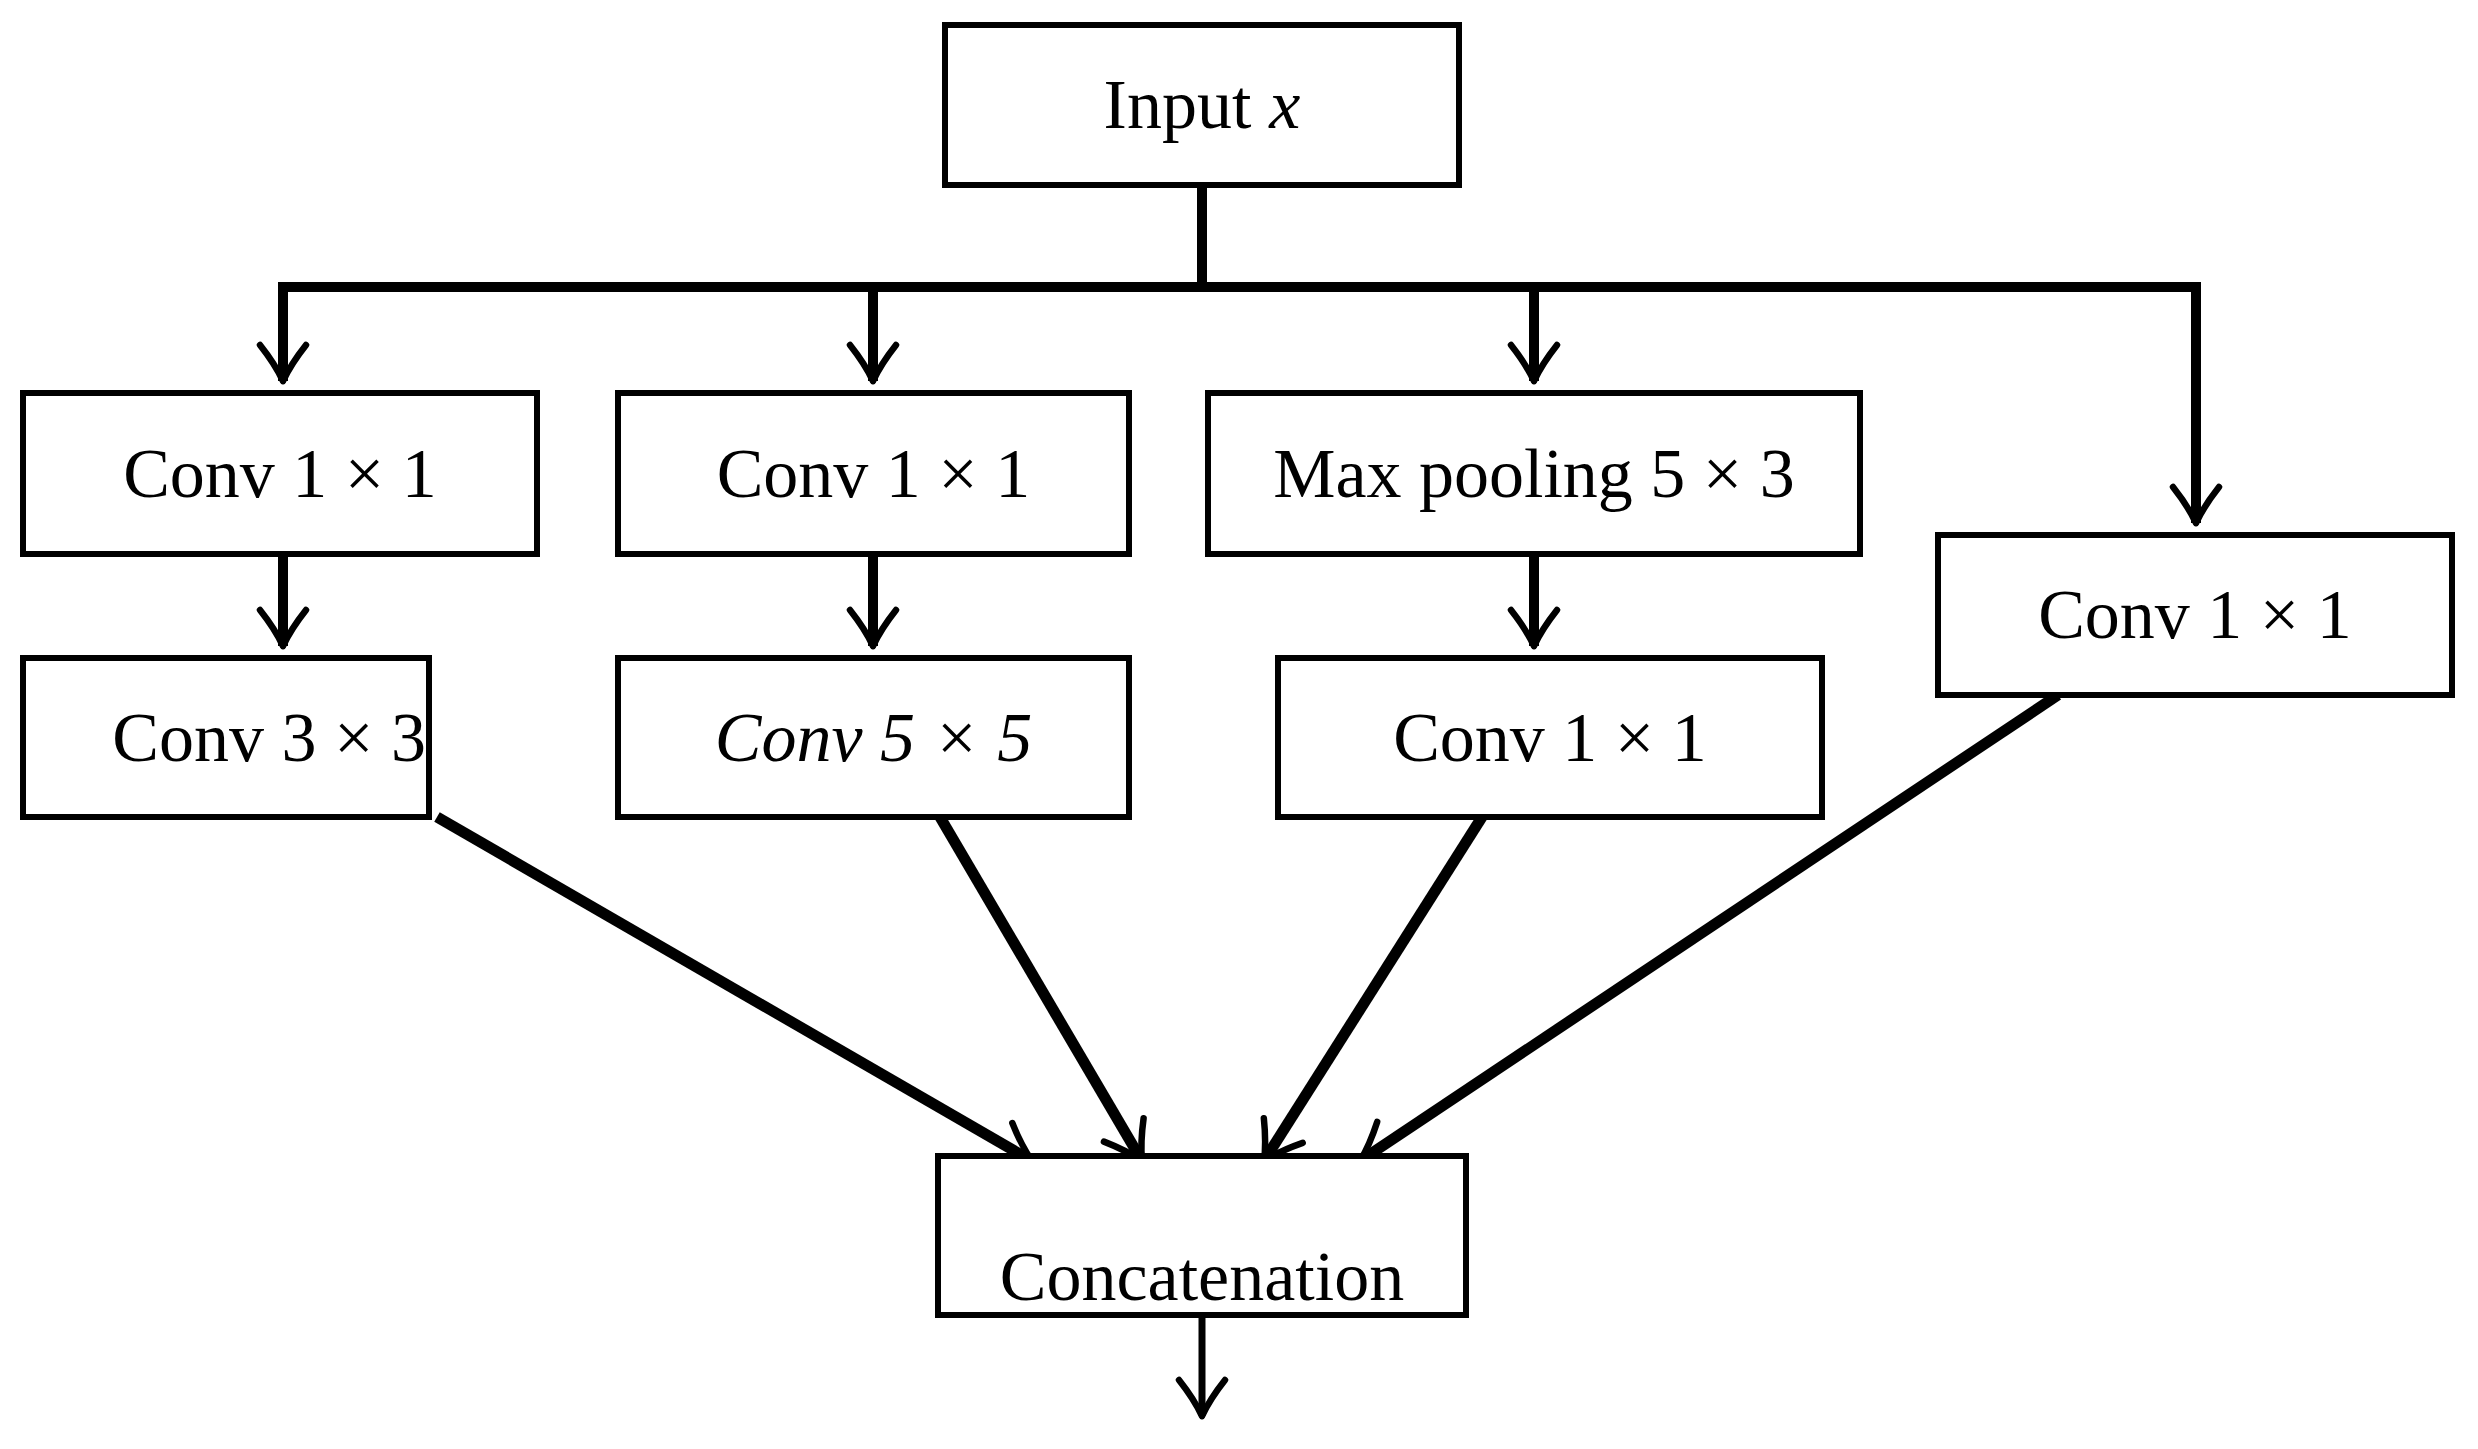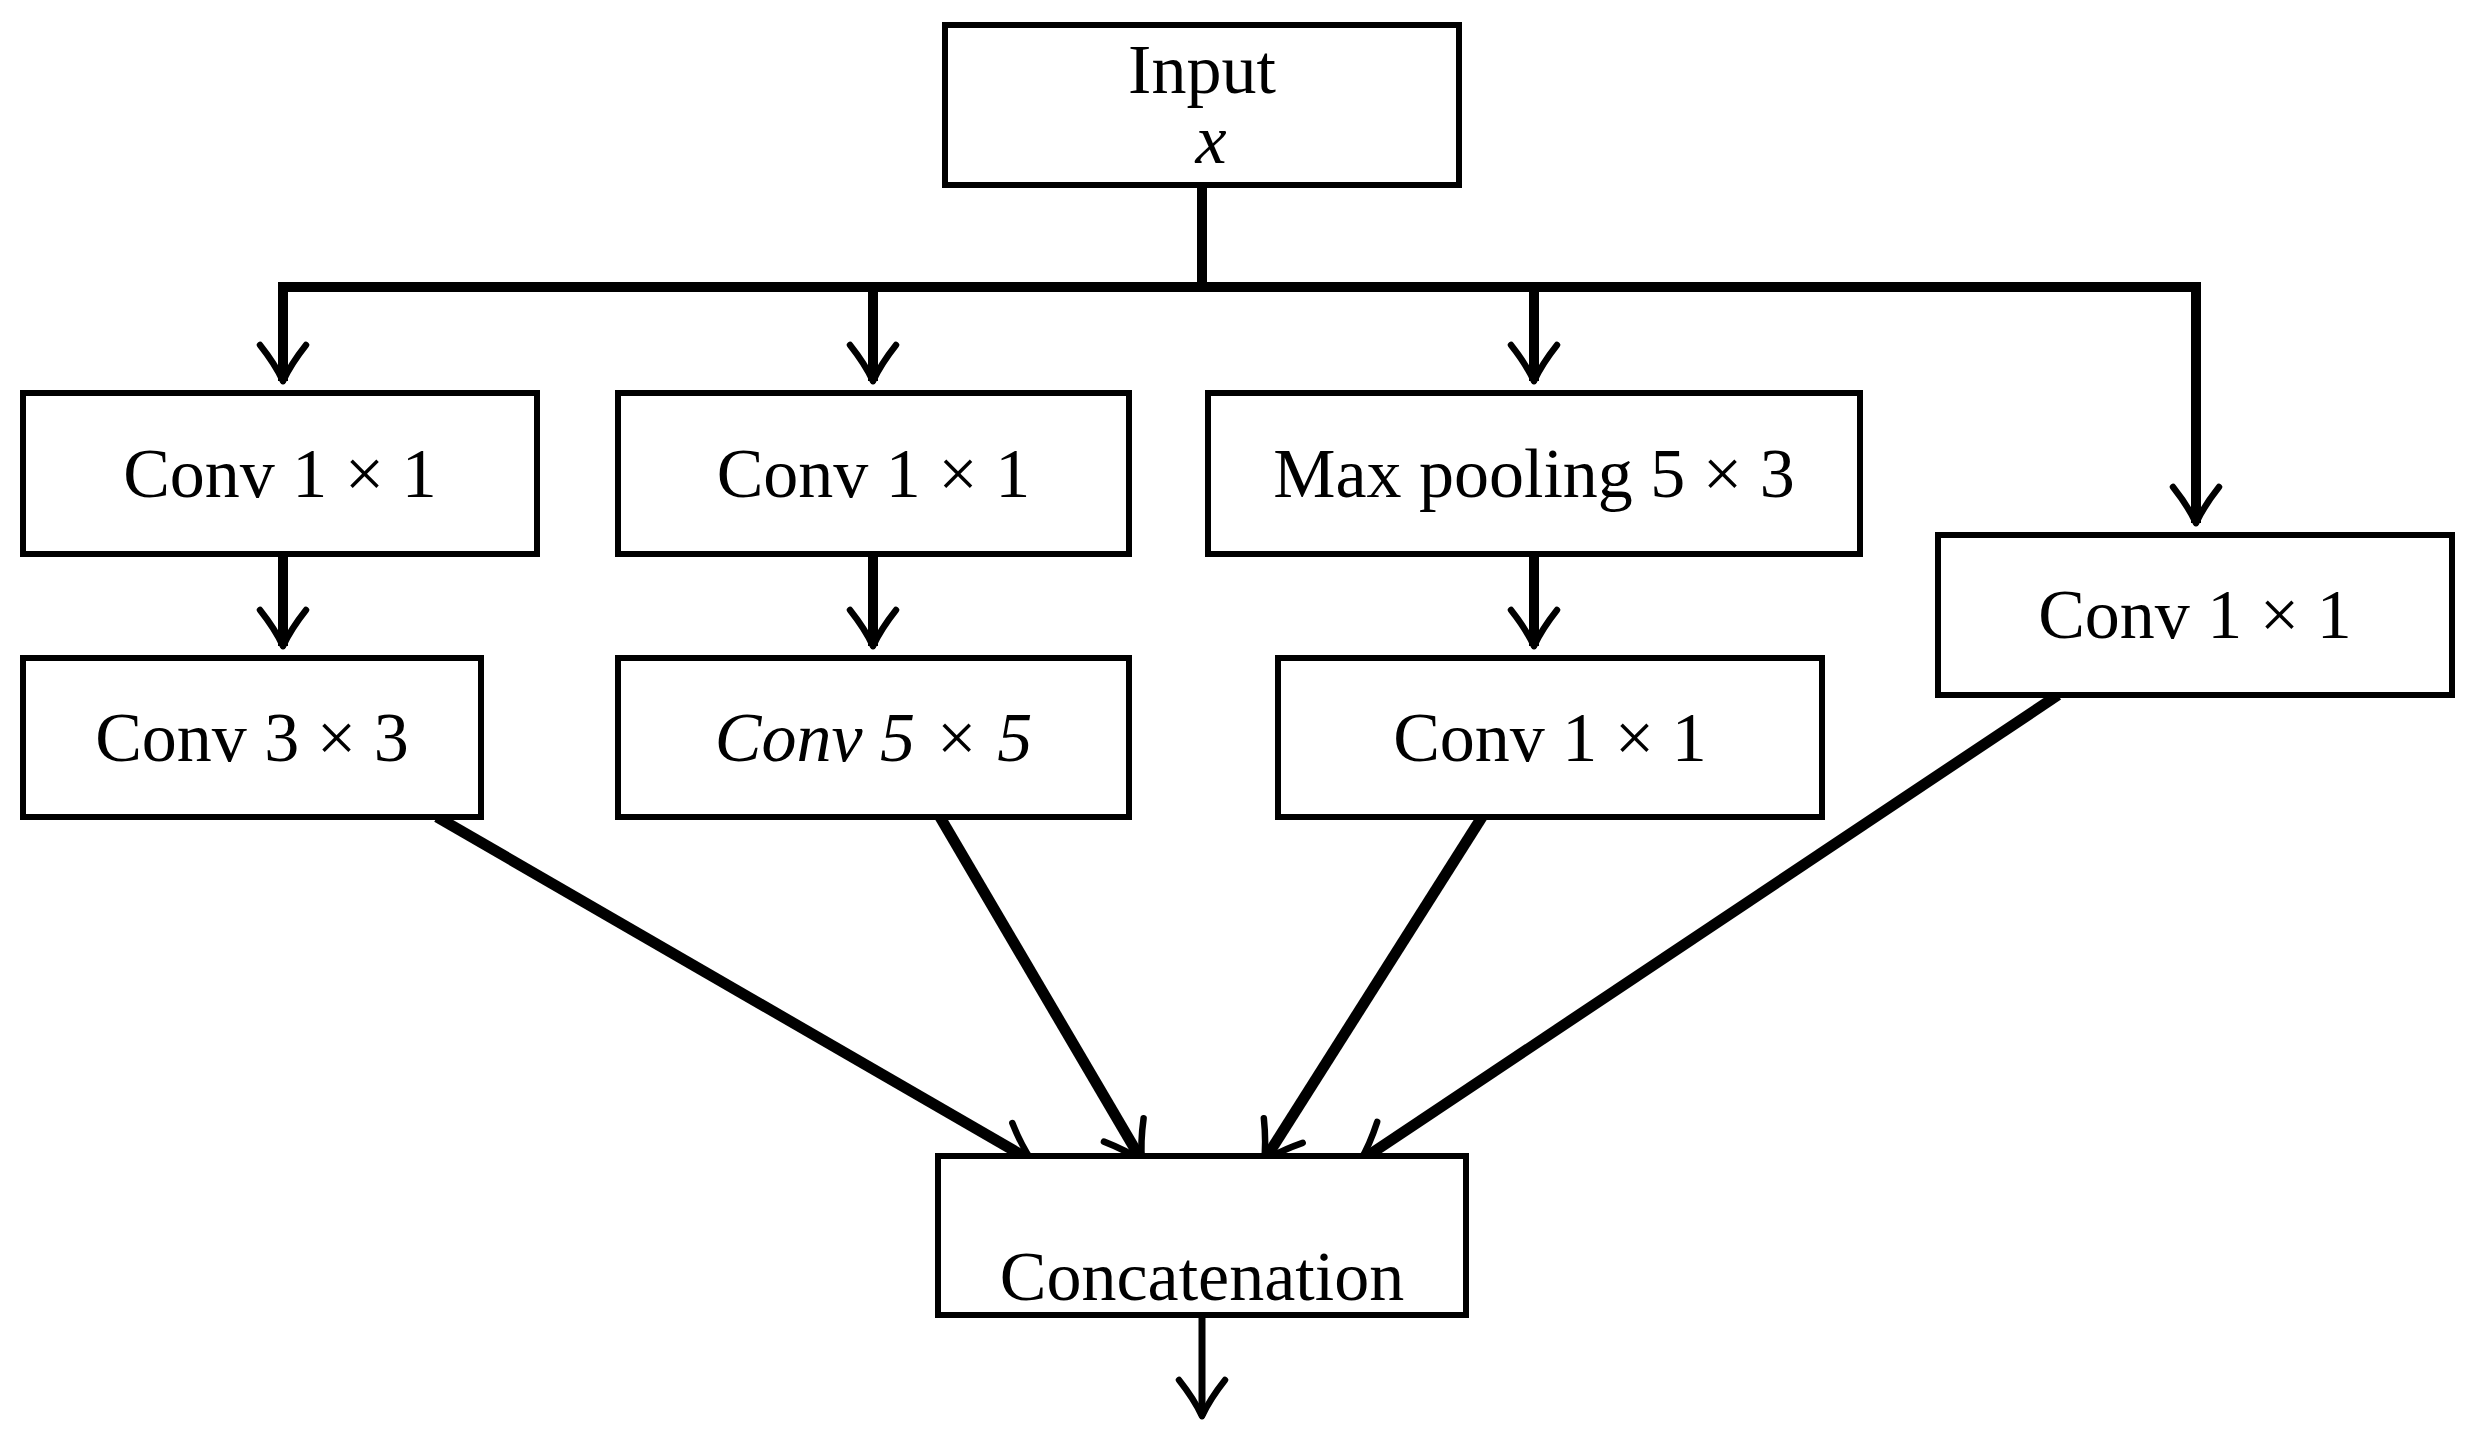--- a/index.html
+++ b/index.html
@@ -16,26 +16,26 @@
     box-sizing:border-box;
     background:#ffffff;
     border:6px solid #000000;
     display:flex;align-items:center;justify-content:center;
     font-size:70px;color:#000000;
     white-space:nowrap;
     line-height:1;
   }
   .node .var{font-style:italic;margin-left:18px;}
   
-  #n-input  {left:942px;  top:22px;   width:520px; height:166px;flex-direction:column;}
+  #n-input  {left:942px;  top:22px;   width:520px; height:166px;}
   #n-b1     {left:20px;   top:390px;  width:520px; height:167px;}
   #n-b2     {left:615px;  top:390px;  width:517px; height:167px;}
   #n-b3     {left:1205px; top:390px;  width:658px; height:167px;}
   #n-b4     {left:1935px; top:532px;  width:520px; height:166px;}
-  #n-c1     {left:20px;   top:655px;  width:464px; height:165px;}
+  #n-c1     {left:20px;   top:655px;  width:412px; height:165px;justify-content:flex-end;}
   #n-c2     {left:615px;  top:655px;  width:517px; height:165px;font-style:italic;}
   #n-c3     {left:1275px; top:655px;  width:550px; height:165px;}
   #n-concat {left:935px;  top:1153px; width:534px; height:165px;align-items:flex-end;}
 </style>
 </head>
 <body>
 
 <div id="canvas">
 
   <svg id="wires" viewBox="0 0 2478 1449">

